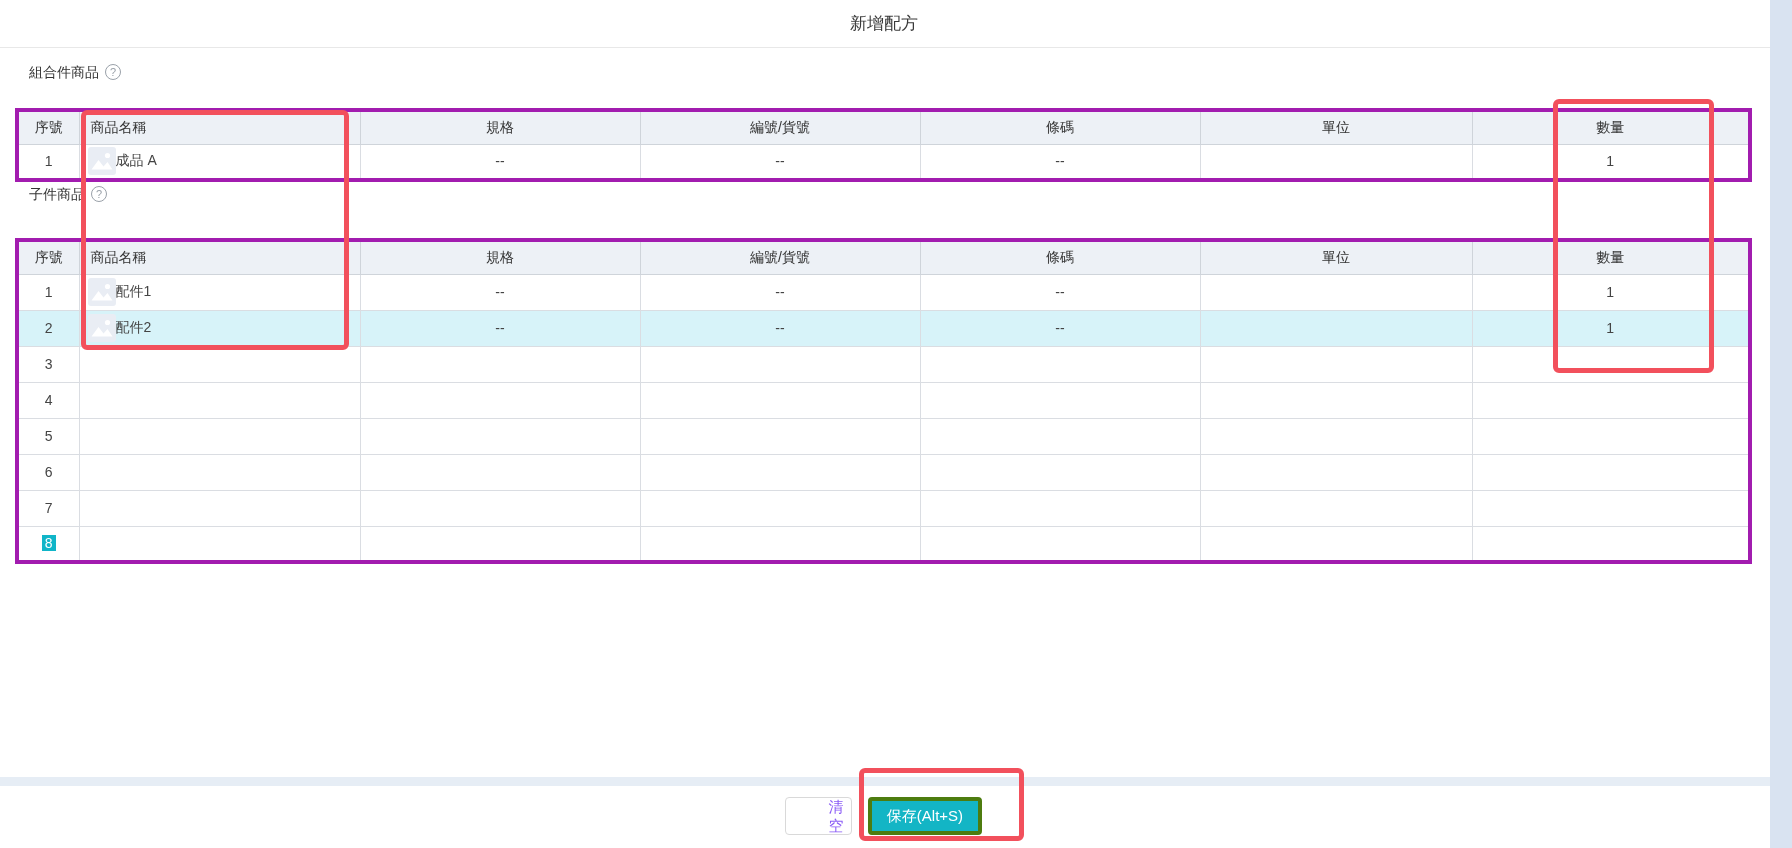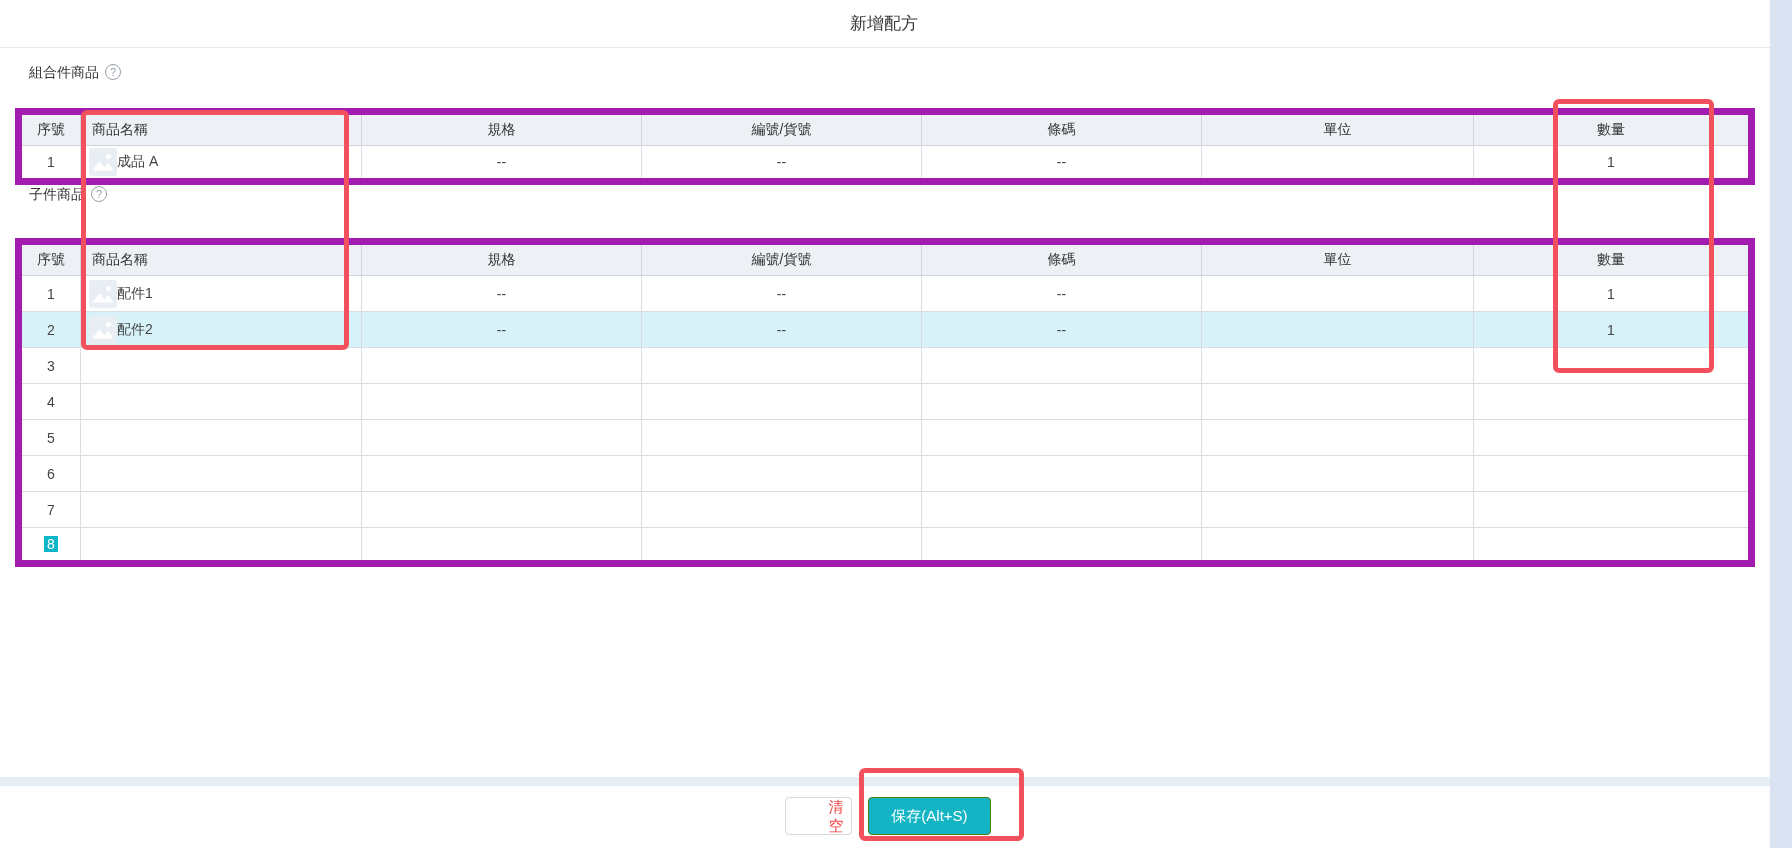--- a/index.html
+++ b/index.html
@@ -23,33 +23,33 @@
   }
 
   table { position:absolute; left:15px; border-collapse:collapse; table-layout:fixed; width:1733px; background:#fff; }
   table.t1 { top:108px; }
   table.t2 { top:238px; }
   th {
     height:34px; background:#edf1f6; font-weight:400; font-size:14px; color:#333;
     border:1px solid #cfd4da; text-align:center;
   }
   td { height:36px; border:1px solid #dadde2; font-size:14px; color:#444; text-align:center; }
-  table { border:7px solid #a21caf; }
+  table { border:4px solid #a21caf; }
   th.name-col { text-align:left; padding-left:11px; }
   td.name-col { text-align:left; }
   .name-wrap { display:flex; align-items:center; gap:0; padding-left:8px; }
   .imgph { width:28px; height:28px; flex:0 0 28px; }
   tr.highlight td { background:#d7f3f9; }
   .sel-no { background:#10b5c8; color:#fff; padding:0 3px; }
 
   .footer-band { position:absolute; top:777px; left:0; width:1770px; height:9px; background:#e6edf5; }
   .footer-buttons { position:absolute; top:797px; left:785px; display:flex; gap:16px; }
   .btn { height:38px; font-size:15px; border-radius:4px; cursor:pointer; font-family:"Liberation Sans", sans-serif; }
-  .btn-clear { width:67px; background:#fff; border:1px solid #d9d9d9; color:#ef4444; letter-spacing:3px;padding-left:38px; }
-  .btn-save { width:123px; background:#13b5c5; border:1px solid #4d7c0f; color:#fff; }
+  .btn-clear { width:67px; background:#fff; border:1px solid #d9d9d9; color:#8b5cf6; letter-spacing:3px;padding-left:38px; }
+  .btn-save { width:114px; background:#13b5c5; border:4px solid #4d7c0f; color:#fff; }
 
   .anno { position:absolute; border:5px solid #f2505c; border-radius:6px; pointer-events:none; }
   .anno-name { left:81px; top:110px; width:268px; height:240px; }
   .anno-qty { left:1553px; top:99px; width:161px; height:274px; }
   .anno-save { left:859px; top:768px; width:165px; height:73px; }
 
   .scrollbar { position:absolute; right:0; top:0; width:22px; height:848px; background:#d9e3f1; }
 </style>
 </head>
 <body>

